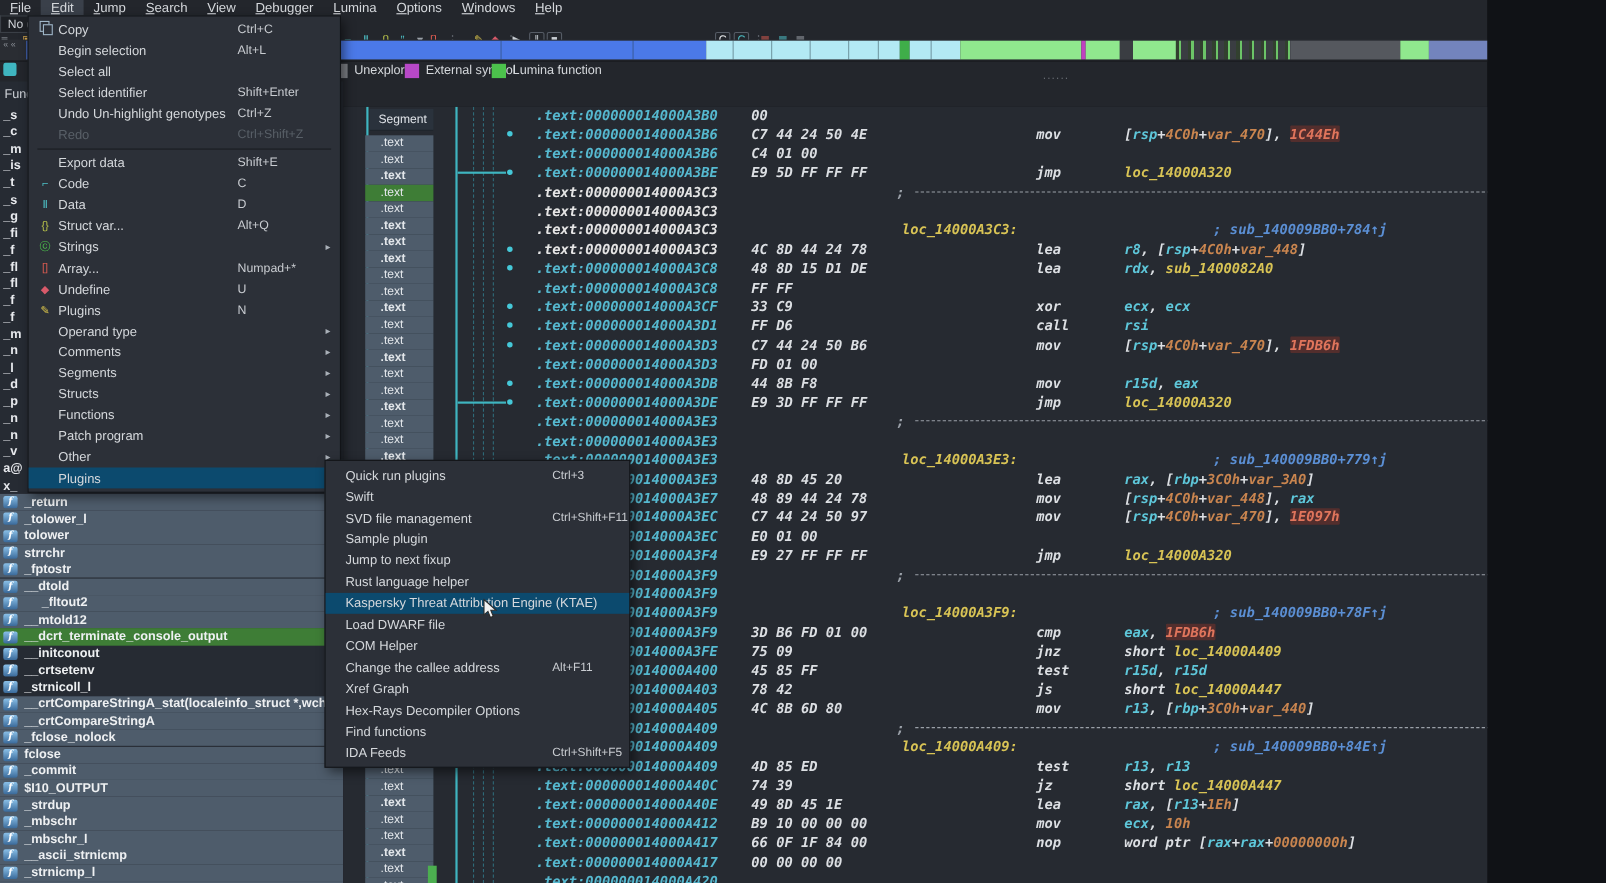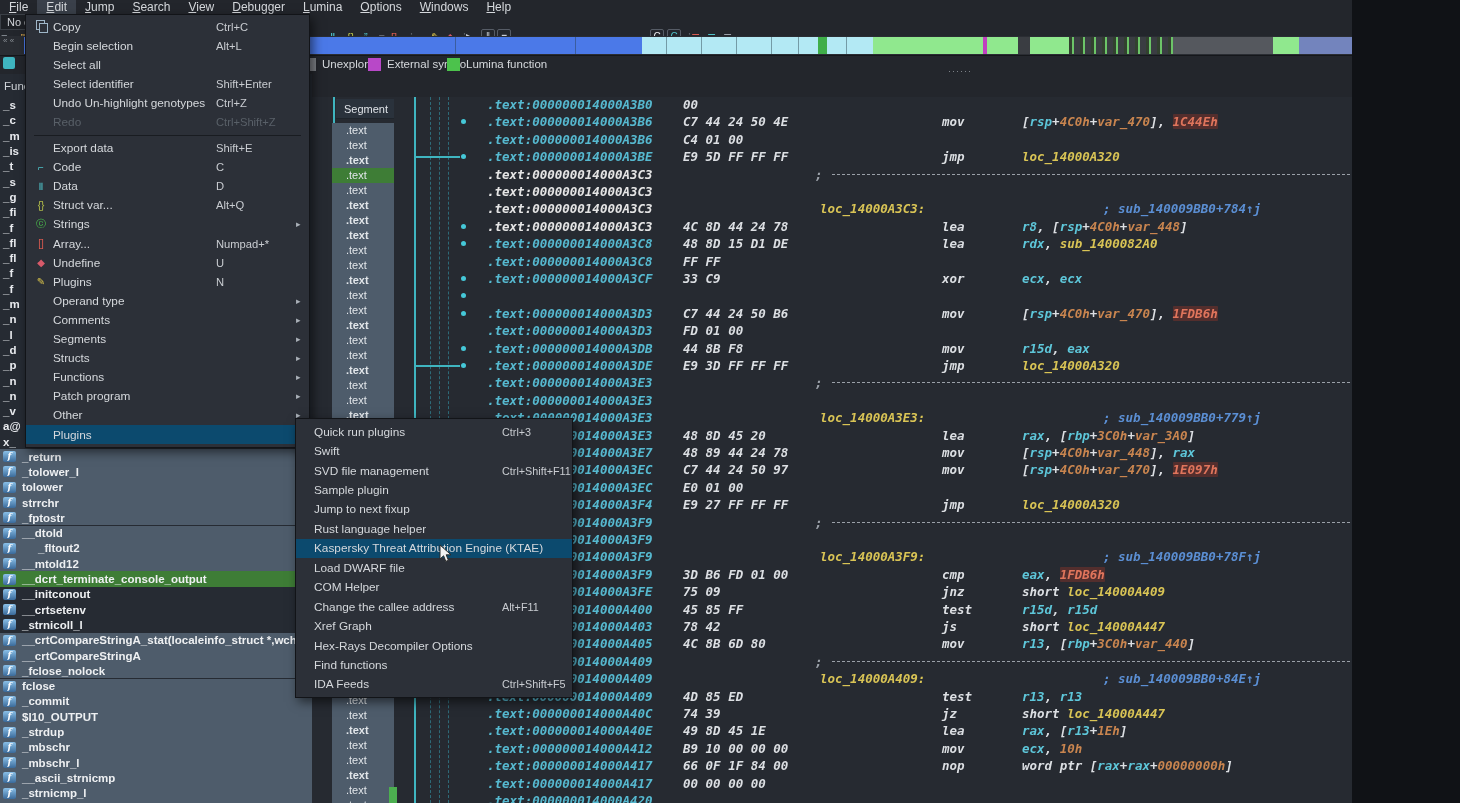--- a/index.html
+++ b/index.html
@@ -348,20 +348,21 @@
       <div class="abs mn" style="left: 0px; top: 68.6px; width: 1148px; height: 17.4px; z-index: 3;"><div class="abs addr-o" style="left: 175px; top: 0px;">.text:000000014000A3C3</div><div class="abs" style="left: 503px; top: 0px; color: rgb(154, 160, 168);">;</div><div class="abs" style="left: 520px; top: 8px; width: 618px; height: 0px; border-top: 1px dashed rgb(154, 160, 168);"></div></div>
       <div class="abs mn" style="left: 0px; top: 86px; width: 1148px; height: 17.4px; z-index: 3;"><div class="abs addr-o" style="left: 175px; top: 0px;">.text:000000014000A3C3</div></div>
       <div class="abs mn" style="left: 0px; top: 103.4px; width: 1148px; height: 17.4px; z-index: 3;"><div class="abs addr-o" style="left: 175px; top: 0px;">.text:000000014000A3C3</div><div class="abs cy" style="left: 508px; top: 0px;">loc_14000A3C3:</div><div class="abs cm" style="left: 791px; top: 0px;">; sub_140009BB0+784↑j</div></div>
       <div class="abs mn" style="left: 0px; top: 120.8px; width: 1148px; height: 17.4px; z-index: 3;"><div class="abs addr-o" style="left: 175px; top: 0px;">.text:000000014000A3C3</div><div class="abs cw" style="left: 371px; top: 0px;">4C 8D 44 24 78</div><div class="abs cw" style="left: 630px; top: 0px;">lea</div><div class="abs" style="left: 710px; top: 0px;"><span class="cr">r8</span><span class="cw">, [</span><span class="cr">rsp</span><span class="cw">+</span><span class="cn">4C0h</span><span class="cw">+</span><span class="cn">var_448</span><span class="cw">]</span></div></div>
       <div class="abs" style="left: 149px; top: 126.8px; width: 5px; height: 5px; border-radius: 50%; background: rgb(69, 200, 216); z-index: 3;"></div>
       <div class="abs mn" style="left: 0px; top: 138.2px; width: 1148px; height: 17.4px; z-index: 3;"><div class="abs addr-c" style="left: 175px; top: 0px;">.text:000000014000A3C8</div><div class="abs cw" style="left: 371px; top: 0px;">48 8D 15 D1 DE</div><div class="abs cw" style="left: 630px; top: 0px;">lea</div><div class="abs" style="left: 710px; top: 0px;"><span class="cr">rdx</span><span class="cw">, </span><span class="cy">sub_1400082A0</span></div></div>
       <div class="abs" style="left: 149px; top: 144.2px; width: 5px; height: 5px; border-radius: 50%; background: rgb(69, 200, 216); z-index: 3;"></div>
       <div class="abs mn" style="left: 0px; top: 155.6px; width: 1148px; height: 17.4px; z-index: 3;"><div class="abs addr-c" style="left: 175px; top: 0px;">.text:000000014000A3C8</div><div class="abs cw" style="left: 371px; top: 0px;">FF FF</div></div>
       <div class="abs mn" style="left: 0px; top: 173px; width: 1148px; height: 17.4px; z-index: 3;"><div class="abs addr-c" style="left: 175px; top: 0px;">.text:000000014000A3CF</div><div class="abs cw" style="left: 371px; top: 0px;">33 C9</div><div class="abs cw" style="left: 630px; top: 0px;">xor</div><div class="abs" style="left: 710px; top: 0px;"><span class="cr">ecx</span><span class="cw">, </span><span class="cr">ecx</span></div></div>
       <div class="abs" style="left: 149px; top: 179px; width: 5px; height: 5px; border-radius: 50%; background: rgb(69, 200, 216); z-index: 3;"></div>
+      <div class="abs mn" style="left: 0px; top: 190.4px; width: 1148px; height: 17.4px; z-index: 3;"><div class="abs addr-c" style="left: 175px; top: 0px;">.text:000000014000A3D1</div><div class="abs cw" style="left: 371px; top: 0px;">FF D6</div><div class="abs cw" style="left: 630px; top: 0px;">call</div><div class="abs" style="left: 710px; top: 0px;"><span class="cr">rsi</span></div></div>
       <div class="abs" style="left: 149px; top: 196.4px; width: 5px; height: 5px; border-radius: 50%; background: rgb(69, 200, 216); z-index: 3;"></div>
       <div class="abs mn" style="left: 0px; top: 207.8px; width: 1148px; height: 17.4px; z-index: 3;"><div class="abs addr-c" style="left: 175px; top: 0px;">.text:000000014000A3D3</div><div class="abs cw" style="left: 371px; top: 0px;">C7 44 24 50 B6</div><div class="abs cw" style="left: 630px; top: 0px;">mov</div><div class="abs" style="left: 710px; top: 0px;"><span class="cw">[</span><span class="cr">rsp</span><span class="cw">+</span><span class="cn">4C0h</span><span class="cw">+</span><span class="cn">var_470</span><span class="cw">], </span><span class="ci">1FDB6h</span></div></div>
       <div class="abs" style="left: 149px; top: 213.8px; width: 5px; height: 5px; border-radius: 50%; background: rgb(69, 200, 216); z-index: 3;"></div>
       <div class="abs mn" style="left: 0px; top: 225.2px; width: 1148px; height: 17.4px; z-index: 3;"><div class="abs addr-c" style="left: 175px; top: 0px;">.text:000000014000A3D3</div><div class="abs cw" style="left: 371px; top: 0px;">FD 01 00</div></div>
       <div class="abs mn" style="left: 0px; top: 242.6px; width: 1148px; height: 17.4px; z-index: 3;"><div class="abs addr-c" style="left: 175px; top: 0px;">.text:000000014000A3DB</div><div class="abs cw" style="left: 371px; top: 0px;">44 8B F8</div><div class="abs cw" style="left: 630px; top: 0px;">mov</div><div class="abs" style="left: 710px; top: 0px;"><span class="cr">r15d</span><span class="cw">, </span><span class="cr">eax</span></div></div>
       <div class="abs" style="left: 149px; top: 248.6px; width: 5px; height: 5px; border-radius: 50%; background: rgb(69, 200, 216); z-index: 3;"></div>
       <div class="abs mn" style="left: 0px; top: 260px; width: 1148px; height: 17.4px; z-index: 3;"><div class="abs addr-c" style="left: 175px; top: 0px;">.text:000000014000A3DE</div><div class="abs cw" style="left: 371px; top: 0px;">E9 3D FF FF FF</div><div class="abs cw" style="left: 630px; top: 0px;">jmp</div><div class="abs" style="left: 710px; top: 0px;"><span class="cy">loc_14000A320</span></div></div>
       <div class="abs" style="left: 149px; top: 266px; width: 5px; height: 5px; border-radius: 50%; background: rgb(69, 200, 216); z-index: 3;"></div>
       <div class="abs mn" style="left: 0px; top: 277.4px; width: 1148px; height: 17.4px; z-index: 3;"><div class="abs addr-c" style="left: 175px; top: 0px;">.text:000000014000A3E3</div><div class="abs" style="left: 503px; top: 0px; color: rgb(154, 160, 168);">;</div><div class="abs" style="left: 520px; top: 8px; width: 618px; height: 0px; border-top: 1px dashed rgb(154, 160, 168);"></div></div>
       <div class="abs mn" style="left: 0px; top: 294.8px; width: 1148px; height: 17.4px; z-index: 3;"><div class="abs addr-c" style="left: 175px; top: 0px;">.text:000000014000A3E3</div></div>

